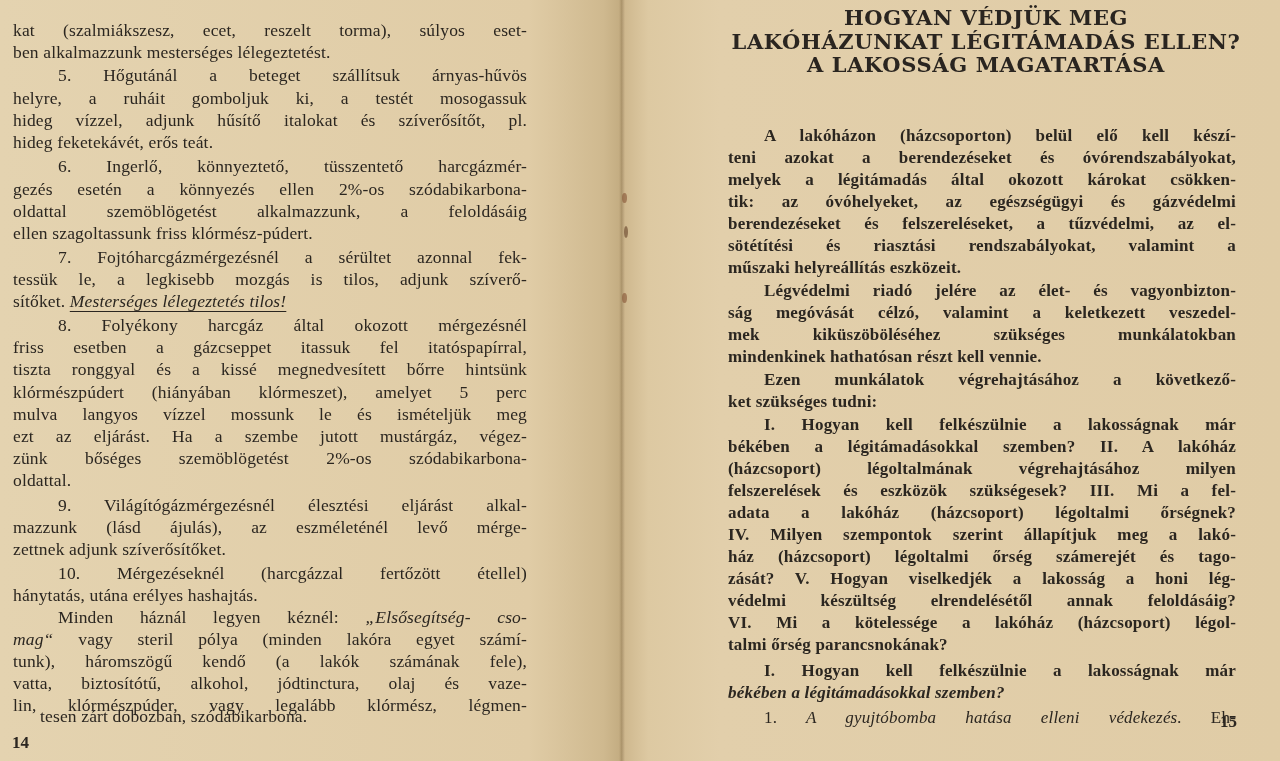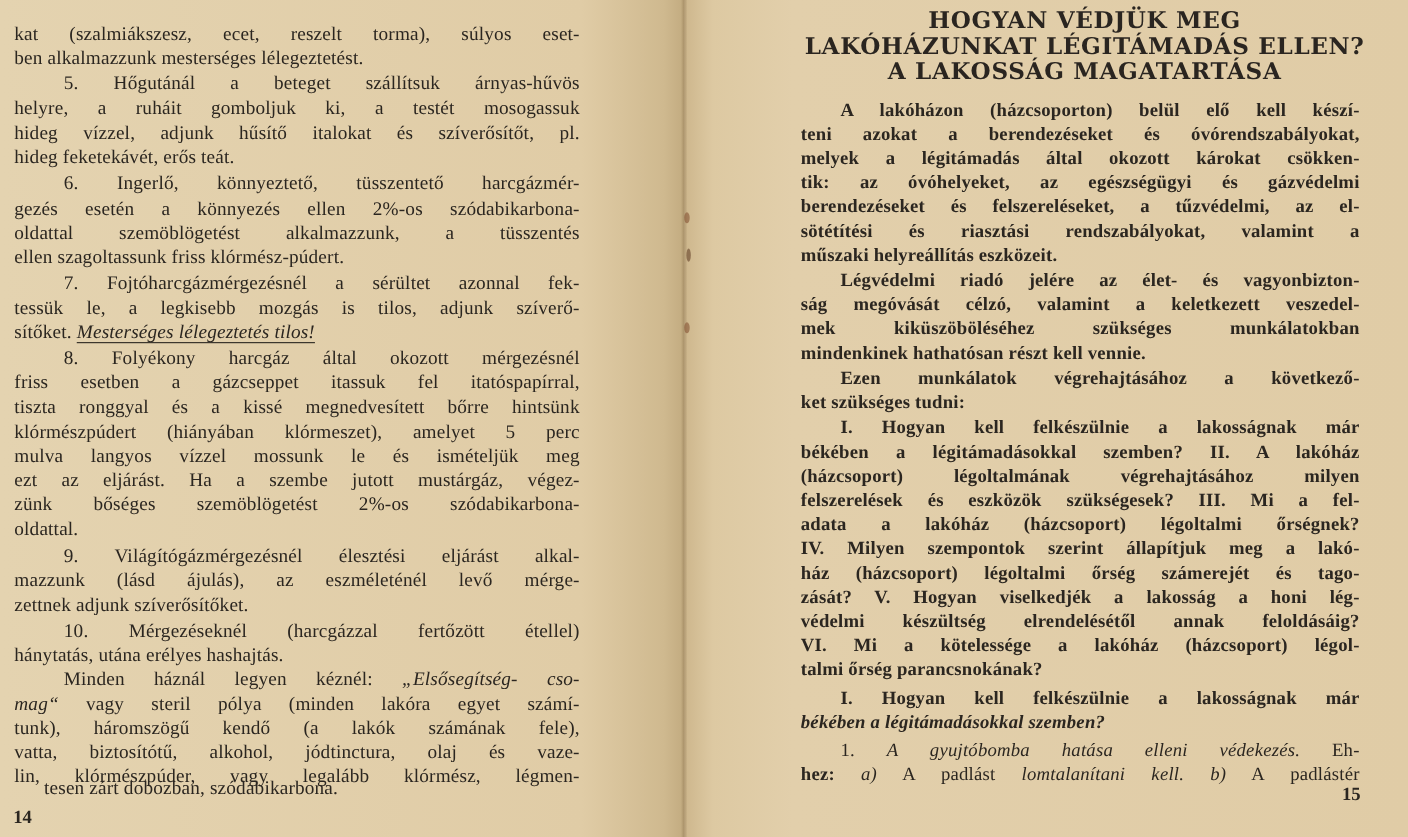--- a/index.html
+++ b/index.html
@@ -28,21 +28,21 @@
     .stain { position: absolute; width: 5px; height: 10px; border-radius: 50%; background: #8a5a3a; opacity: .65; }
 
     .line {
       position: absolute; white-space: nowrap; font-size: 17.5px; line-height: 22px;
       letter-spacing: 0.15px;
     }
     .left .line { left: 13px; width: 514px; text-align: justify; text-align-last: justify; }
     .left .line.last { text-align-last: left; }
     .left .line.indent { left: 58px; width: 469px; }
 
-    .right .line { font-weight: bold; font-size: 17px; left: 106px; width: 508px; text-align: justify; text-align-last: justify; letter-spacing: 0.2px; }
+    .right .line { font-weight: bold; font-size: 17px; left: 106px; width: 508px; text-align: justify; text-align-last: justify; letter-spacing: 0.2px; margin-top: 36px; }
     .right .line.indent { left: 142px; width: 472px; }
     .right .line.last { text-align-last: left; }
     .right .line.plain { font-weight: normal; }
 
     .title {
       position: absolute; left: 100px; width: 528px; text-align: center;
       font-family: "DejaVu Serif", "Liberation Serif", serif; font-weight: bold;
       font-size: 21px; line-height: 24px; letter-spacing: 0.6px; color: #2a2520;
     }
     .it { font-style: italic; }
@@ -60,21 +60,21 @@
   <div class="page left">
     <div class="line" style="top:19px">kat (szalmiákszesz, ecet, reszelt torma), súlyos eset-</div>
     <div class="line last" style="top:41px">ben alkalmazzunk mesterséges lélegeztetést.</div>
     <div class="line indent" style="top:64px">5. Hőgutánál a beteget szállítsuk árnyas-hűvös</div>
     <div class="line" style="top:87px">helyre, a ruháit gomboljuk ki, a testét mosogassuk</div>
     <div class="line" style="top:109px">hideg vízzel, adjunk hűsítő italokat és szíverősítőt, pl.</div>
     <div class="line last" style="top:131px">hideg feketekávét, erős teát.</div>
 
     <div class="line indent" style="top:155px">6. Ingerlő, könnyeztető, tüsszentető harcgázmér-</div>
     <div class="line" style="top:178px">gezés esetén a könnyezés ellen 2%-os szódabikarbona-</div>
-    <div class="line" style="top:200px">oldattal szemöblögetést alkalmazzunk, a tüsszentés</div>
+    <div class="line" style="top:200px">oldattal szemöblögetést alkalmazzunk, a feloldásáig</div>
     <div class="line last" style="top:222px">ellen szagoltassunk friss klórmész-púdert.</div>
 
     <div class="line indent" style="top:246px">7. Fojtóharcgázmérgezésnél a sérültet azonnal fek-</div>
     <div class="line" style="top:268px">tessük le, a legkisebb mozgás is tilos, adjunk szíverő-</div>
     <div class="line last" style="top:290px; width:auto; text-align:center;">
       <span>sítőket.</span>
       <span class="it ul">Mesterséges lélegeztetés tilos!</span>
     </div>
 
     <div class="line indent" style="top:314px">8. Folyékony harcgáz által okozott mérgezésnél</div>
@@ -143,28 +143,20 @@
     <div class="line last" style="top:598px">talmi őrség parancsnokának?</div>
 
     <div class="line indent" style="top:624px; font-weight:900;">I. Hogyan kell felkészülnie a lakosságnak már</div>
     <div class="line last" style="top:646px; font-weight:900;font-style:italic;">békében a légitámadásokkal szemben?</div>
 
     <div class="line indent plain" style="top:671px">
       <span>1.</span>
       <span class="it">A gyujtóbomba hatása elleni védekezés.</span>
       <span>Eh-</span>
     </div>
-    <div class="line plain" style="top:693px">
-      <span class="bold">hez:</span>
-      <span class="it">a)</span>
-      <span>A padlást</span>
-      <span class="it">lomtalanítani kell.</span>
-      <span class="it">b)</span>
-      <span>A padlástér</span>
-    </div>
 
     <div class="pn" style="left:598px; top:712px;">15</div>
   </div>
 
   <div class="gutter"></div>
   <div class="stain" style="left:622px; top:193px;"></div>
   <div class="stain" style="left:624px; top:226px; width:4px; height:12px; background:#6b4a30;"></div>
   <div class="stain" style="left:622px; top:293px;"></div>
 </div>
 

